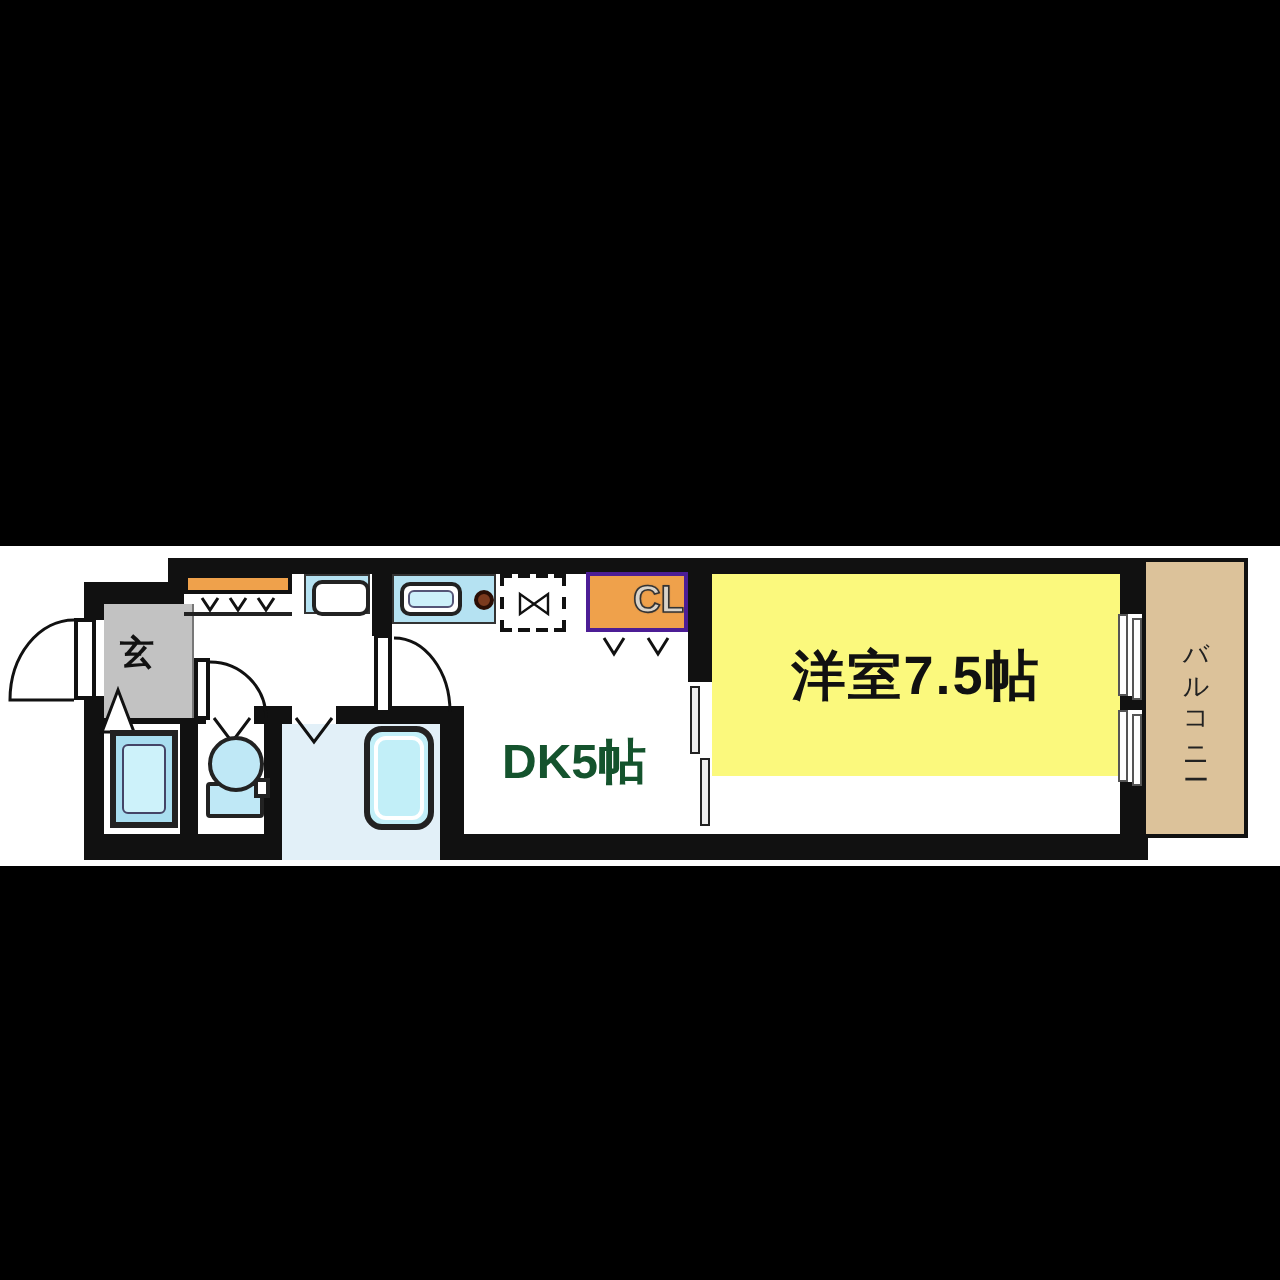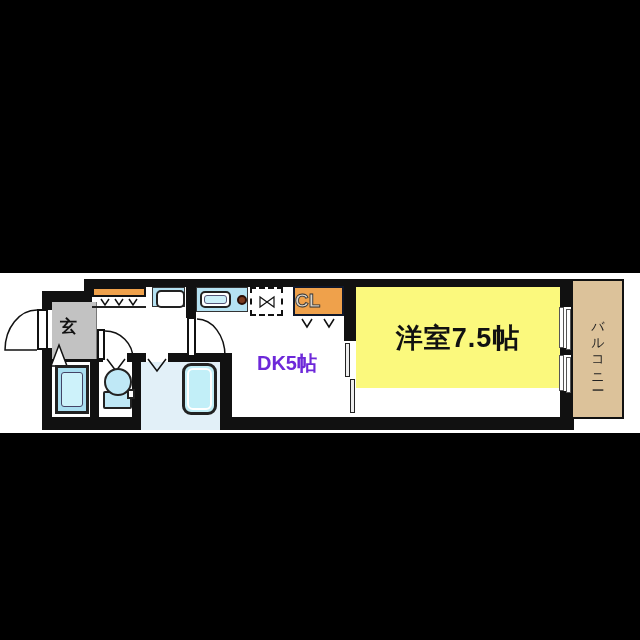--- a/index.html
+++ b/index.html
@@ -14,42 +14,42 @@
   .genkan{position:absolute;left:52px;top:29px;width:44px;height:57px;background:#C2C2C2;
           border-right:1px solid #777;}
   .genkan .glyph{position:absolute;left:8px;top:13px;font-size:17px;color:#111;font-weight:bold;}
   .western{position:absolute;left:356px;top:14px;width:204px;height:101px;background:#FBF97D;
            display:flex;align-items:center;justify-content:center;}
   .western .lbl{font-size:27px;font-weight:bold;color:#111;letter-spacing:1px;}
   .balcony{position:absolute;left:571px;top:6px;width:53px;height:140px;background:#DCC29A;
            border:2px solid #111;box-sizing:border-box;display:flex;align-items:center;justify-content:center;}
   .balcony .lbl{writing-mode:vertical-rl;font-size:13px;color:#222;letter-spacing:3px;}
   .bathfloor{position:absolute;left:141px;top:89px;width:79px;height:68px;background:#E2F0F8;}
-  .dklabel{position:absolute;left:233px;top:77px;width:108px;text-align:center;
-           font-size:20px;font-weight:bold;color:#6d28d9;}
+  .dklabel{position:absolute;left:233px;top:92px;width:108px;text-align:center;
+           font-size:24px;font-weight:bold;color:#14532d;}
   
   .shoebox{position:absolute;left:92px;top:14px;width:54px;height:10px;background:#EFA14B;
            border:2px solid #111;box-sizing:border-box;}
   .shoeline{position:absolute;left:92px;top:33px;width:54px;height:2px;background:#222;}
   .basinpanel{position:absolute;left:152px;top:14px;width:33px;height:20px;background:#B5E2F2;
               border:1px solid #333;box-sizing:border-box;}
   .basin{position:absolute;left:3px;top:2px;width:25px;height:14px;background:#fff;
          border:2px solid #222;border-radius:5px;}
   .kitchen{position:absolute;left:196px;top:14px;width:52px;height:25px;background:#B5E2F2;
            border:1px solid #333;box-sizing:border-box;}
   .sink{position:absolute;left:3px;top:3px;width:31px;height:17px;background:#fff;
         border:2px solid #222;border-radius:5px;box-sizing:border-box;}
   .sink .in{position:absolute;left:2px;top:2px;right:2px;bottom:2px;background:#CDF0FA;
             border:1px solid #557;border-radius:3px;}
   .burner{position:absolute;left:40px;top:7px;width:10px;height:10px;border-radius:50%;
           background:#7B3A1E;border:2px solid #2A0E05;box-sizing:border-box;}
   .fridge{position:absolute;left:250px;top:14px;width:33px;height:29px;background:#fff;
           border:2px dashed #111;box-sizing:border-box;display:flex;align-items:center;justify-content:center;}
   .cl{position:absolute;left:293px;top:13px;width:51px;height:30px;background:#EFA14B;
-      border:2px solid #0f172a;box-sizing:border-box;display:flex;align-items:center;justify-content:flex-start;}
+      border:2px solid #4c1d95;box-sizing:border-box;display:flex;align-items:center;justify-content:flex-end;}
   .cl .lbl{font-size:19px;font-weight:bold;color:#D9D3C9;-webkit-text-stroke:0.8px #333;
            text-shadow:0 0 1px #444;}
   .washer{position:absolute;left:55px;top:92px;width:34px;height:49px;background:#A9DEF0;
           border:3px solid #222;box-sizing:border-box;}
   .washer .in{position:absolute;left:3px;top:4px;right:3px;bottom:4px;background:#CDF2FA;
               border:1px solid #446;border-radius:3px;}
   .toiletbowl{position:absolute;left:104px;top:95px;width:28px;height:28px;border-radius:50%;
               background:#BFE8F6;border:2px solid #222;box-sizing:border-box;}
   .toiletbase{position:absolute;left:103px;top:118px;width:29px;height:18px;
               background:#BFE8F6;border:2px solid #222;box-sizing:border-box;border-radius:2px;}

